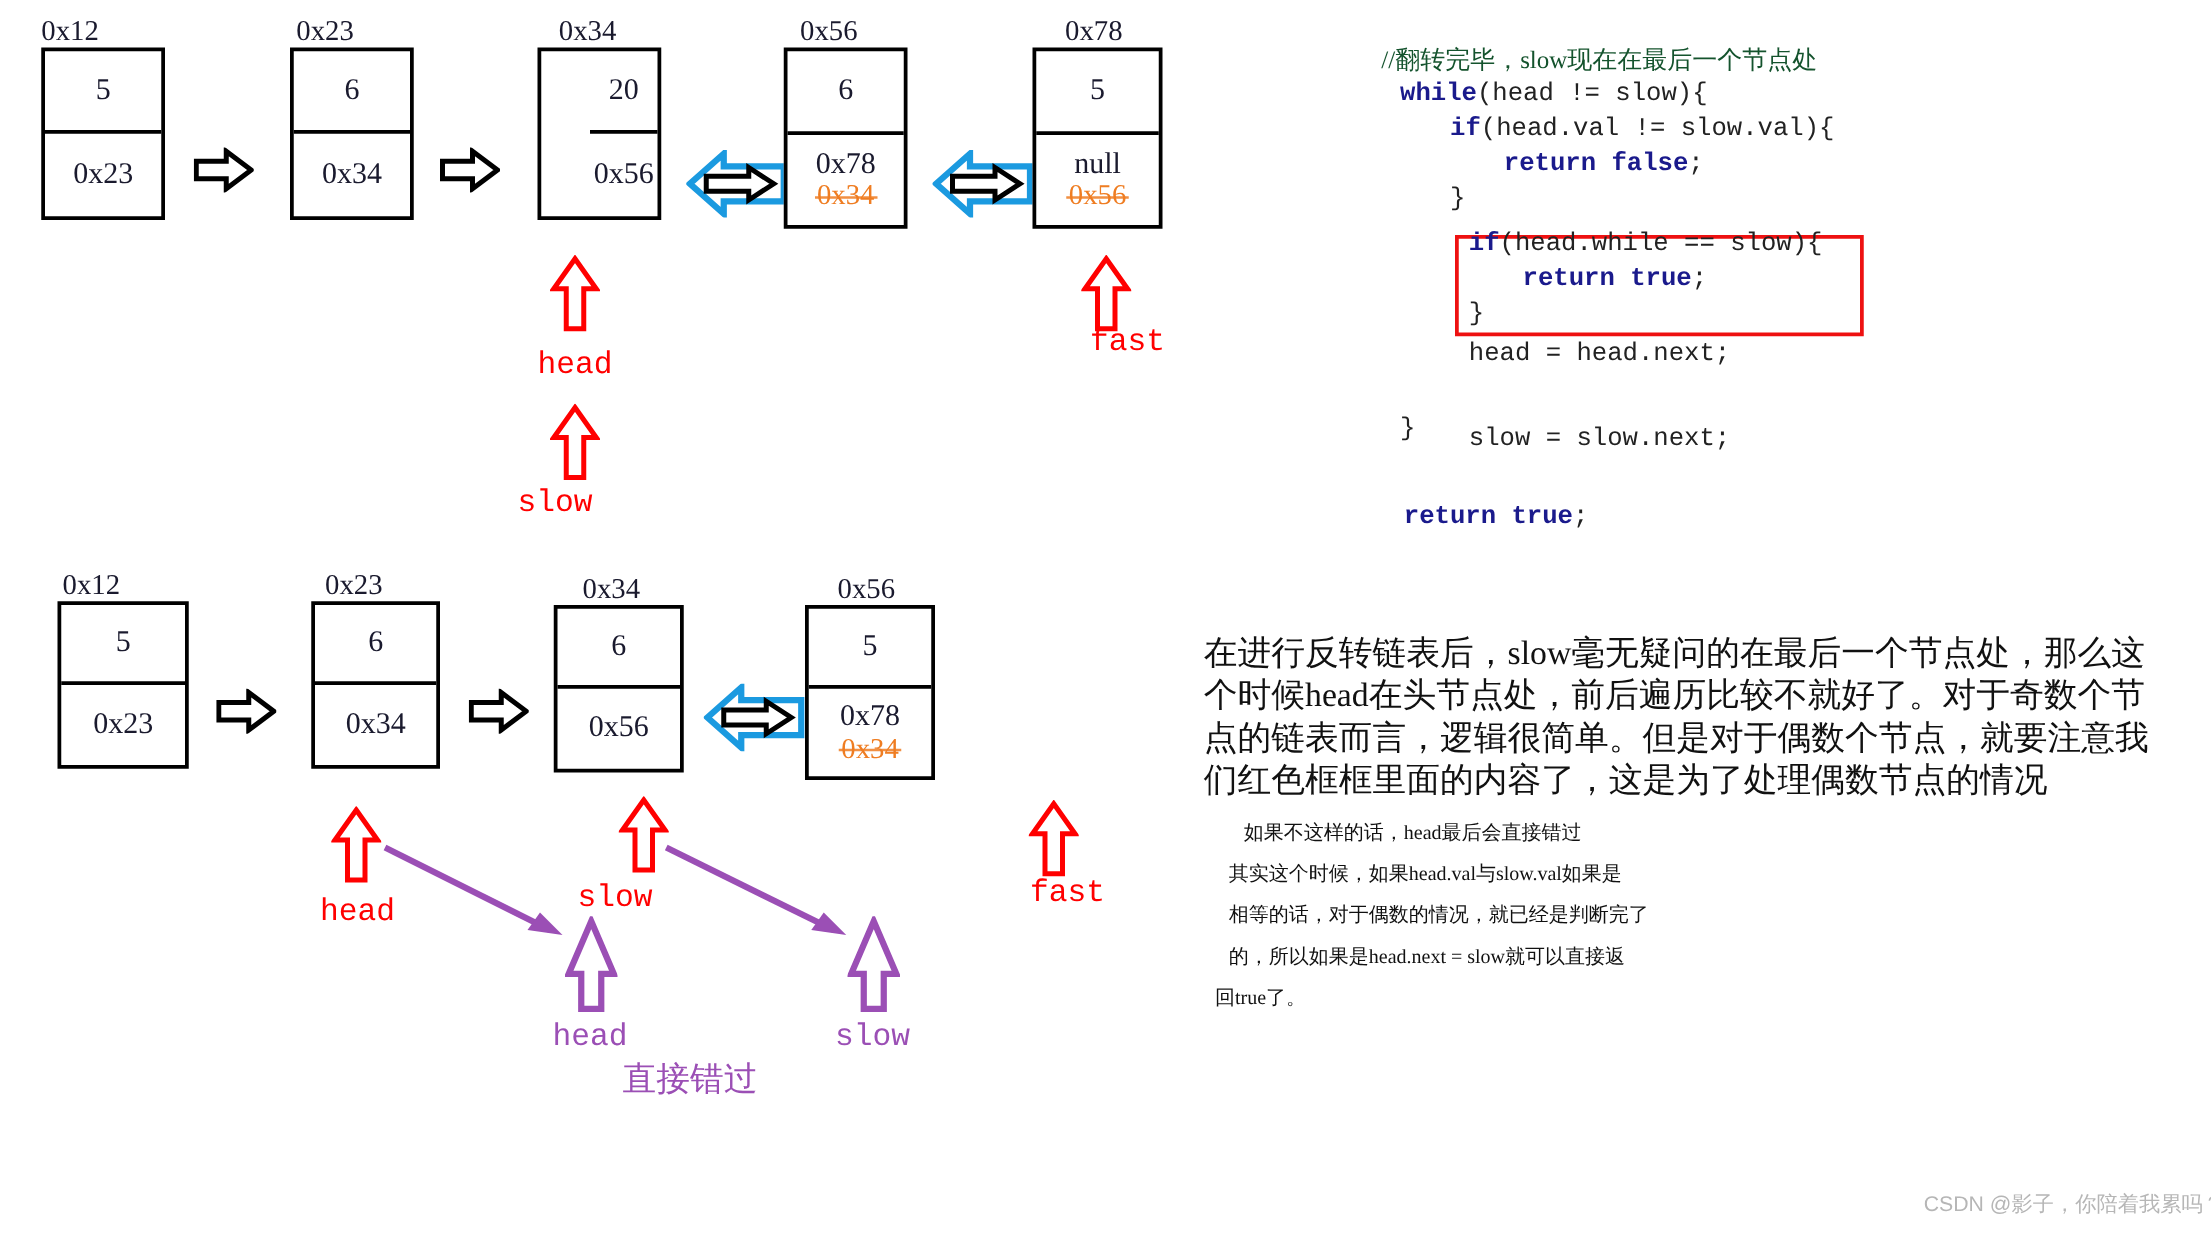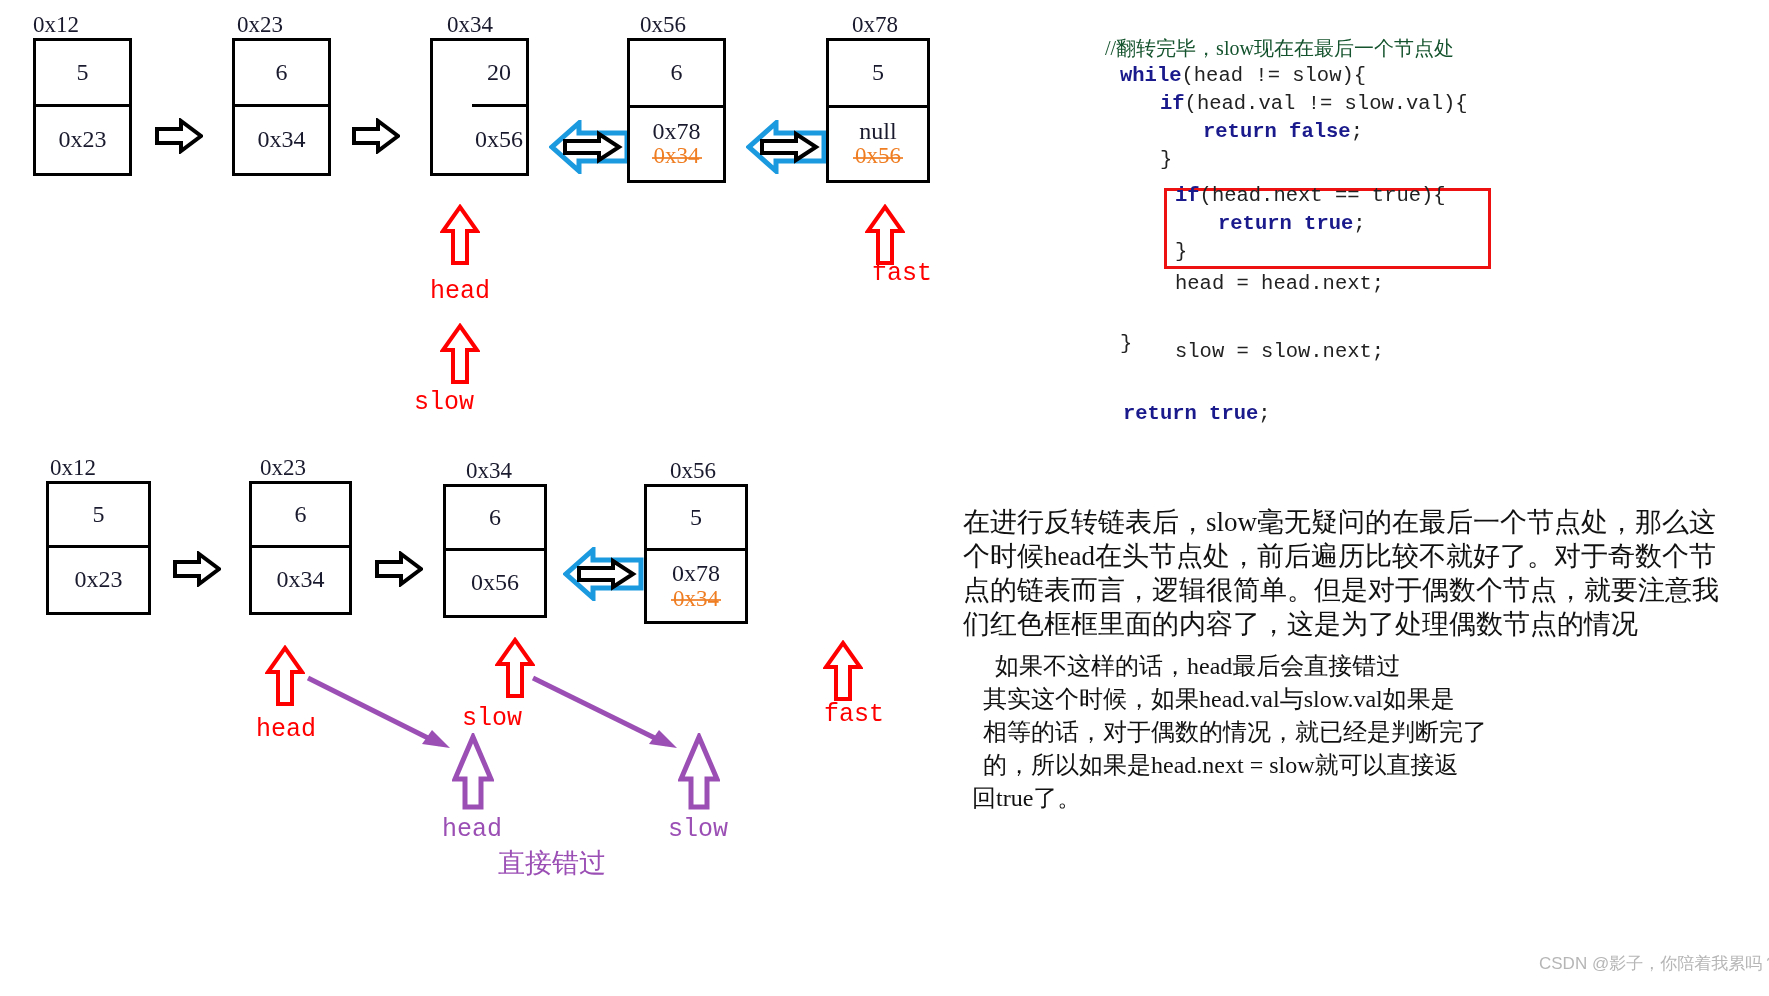--- a/index.html
+++ b/index.html
@@ -115,21 +115,21 @@
     font-family: "Liberation Serif", serif;
     font-size: 27px;
     line-height: 34px;
     color: #111;
     white-space: pre;
     text-align: center;
   }
   .cn-small {
     position: absolute;
     font-family: "Liberation Serif", serif;
-    font-size: 24px;
+    font-size: 16px;
     line-height: 33px;
     color: #111;
     white-space: pre;
   }
   .watermark {
     position: absolute;
     font-family: "Liberation Sans", sans-serif;
     font-size: 17px;
     color: #b6b6b6;
     white-space: nowrap;
@@ -326,21 +326,21 @@
   <div class="lbl-purple-cn" style="left:498px; top:845px;">直接错过</div>
 
   <div class="redbox" style="left:1164px; top:188px; width:327px; height:81px;"></div>
 
   <div class="code" style="left:1105px; top:34px;"><span class="cmt">//翻转完毕，slow现在在最后一个节点处</span></div>
 
   <div class="code" style="left:1120px; top:62px;"><span class="kw">while</span><span>(head != slow){</span></div>
   <div class="code" style="left:1160px; top:90px;"><span class="kw">if</span><span>(head.val != slow.val){</span></div>
   <div class="code" style="left:1203px; top:118px;"><span class="kw">return false</span><span>;</span></div>
   <div class="code" style="left:1160px; top:146px;"><span>}</span></div>
-  <div class="code" style="left:1175px; top:182px;"><span class="kw">if</span><span>(head.next == true){</span></div>
+  <div class="code" style="left:1175px; top:182px;"><span class="kw">if</span><span>(head.while == slow){</span></div>
   <div class="code" style="left:1218px; top:210px;"><span class="kw">return true</span><span>;</span></div>
   <div class="code" style="left:1175px; top:238px;"><span>}</span></div>
   <div class="code" style="left:1175px; top:270px;"><span>head = head.next;</span></div>
   <div class="code" style="left:1175px; top:298px;margin-top:40px;"><span>slow = slow.next;</span></div>
   <div class="code" style="left:1120px; top:330px;"><span>}</span></div>
 
   <div class="code" style="left:1123px; top:400px;"><span class="kw">return true</span><span>;</span></div>
 
   <div class="cn" style="left:963px; top:505px;">在进行反转链表后，slow毫无疑问的在最后一个节点处，那么这</div>
   <div class="cn" style="left:963px; top:573px;">点的链表而言，逻辑很简单。但是对于偶数个节点，就要注意我</div>

